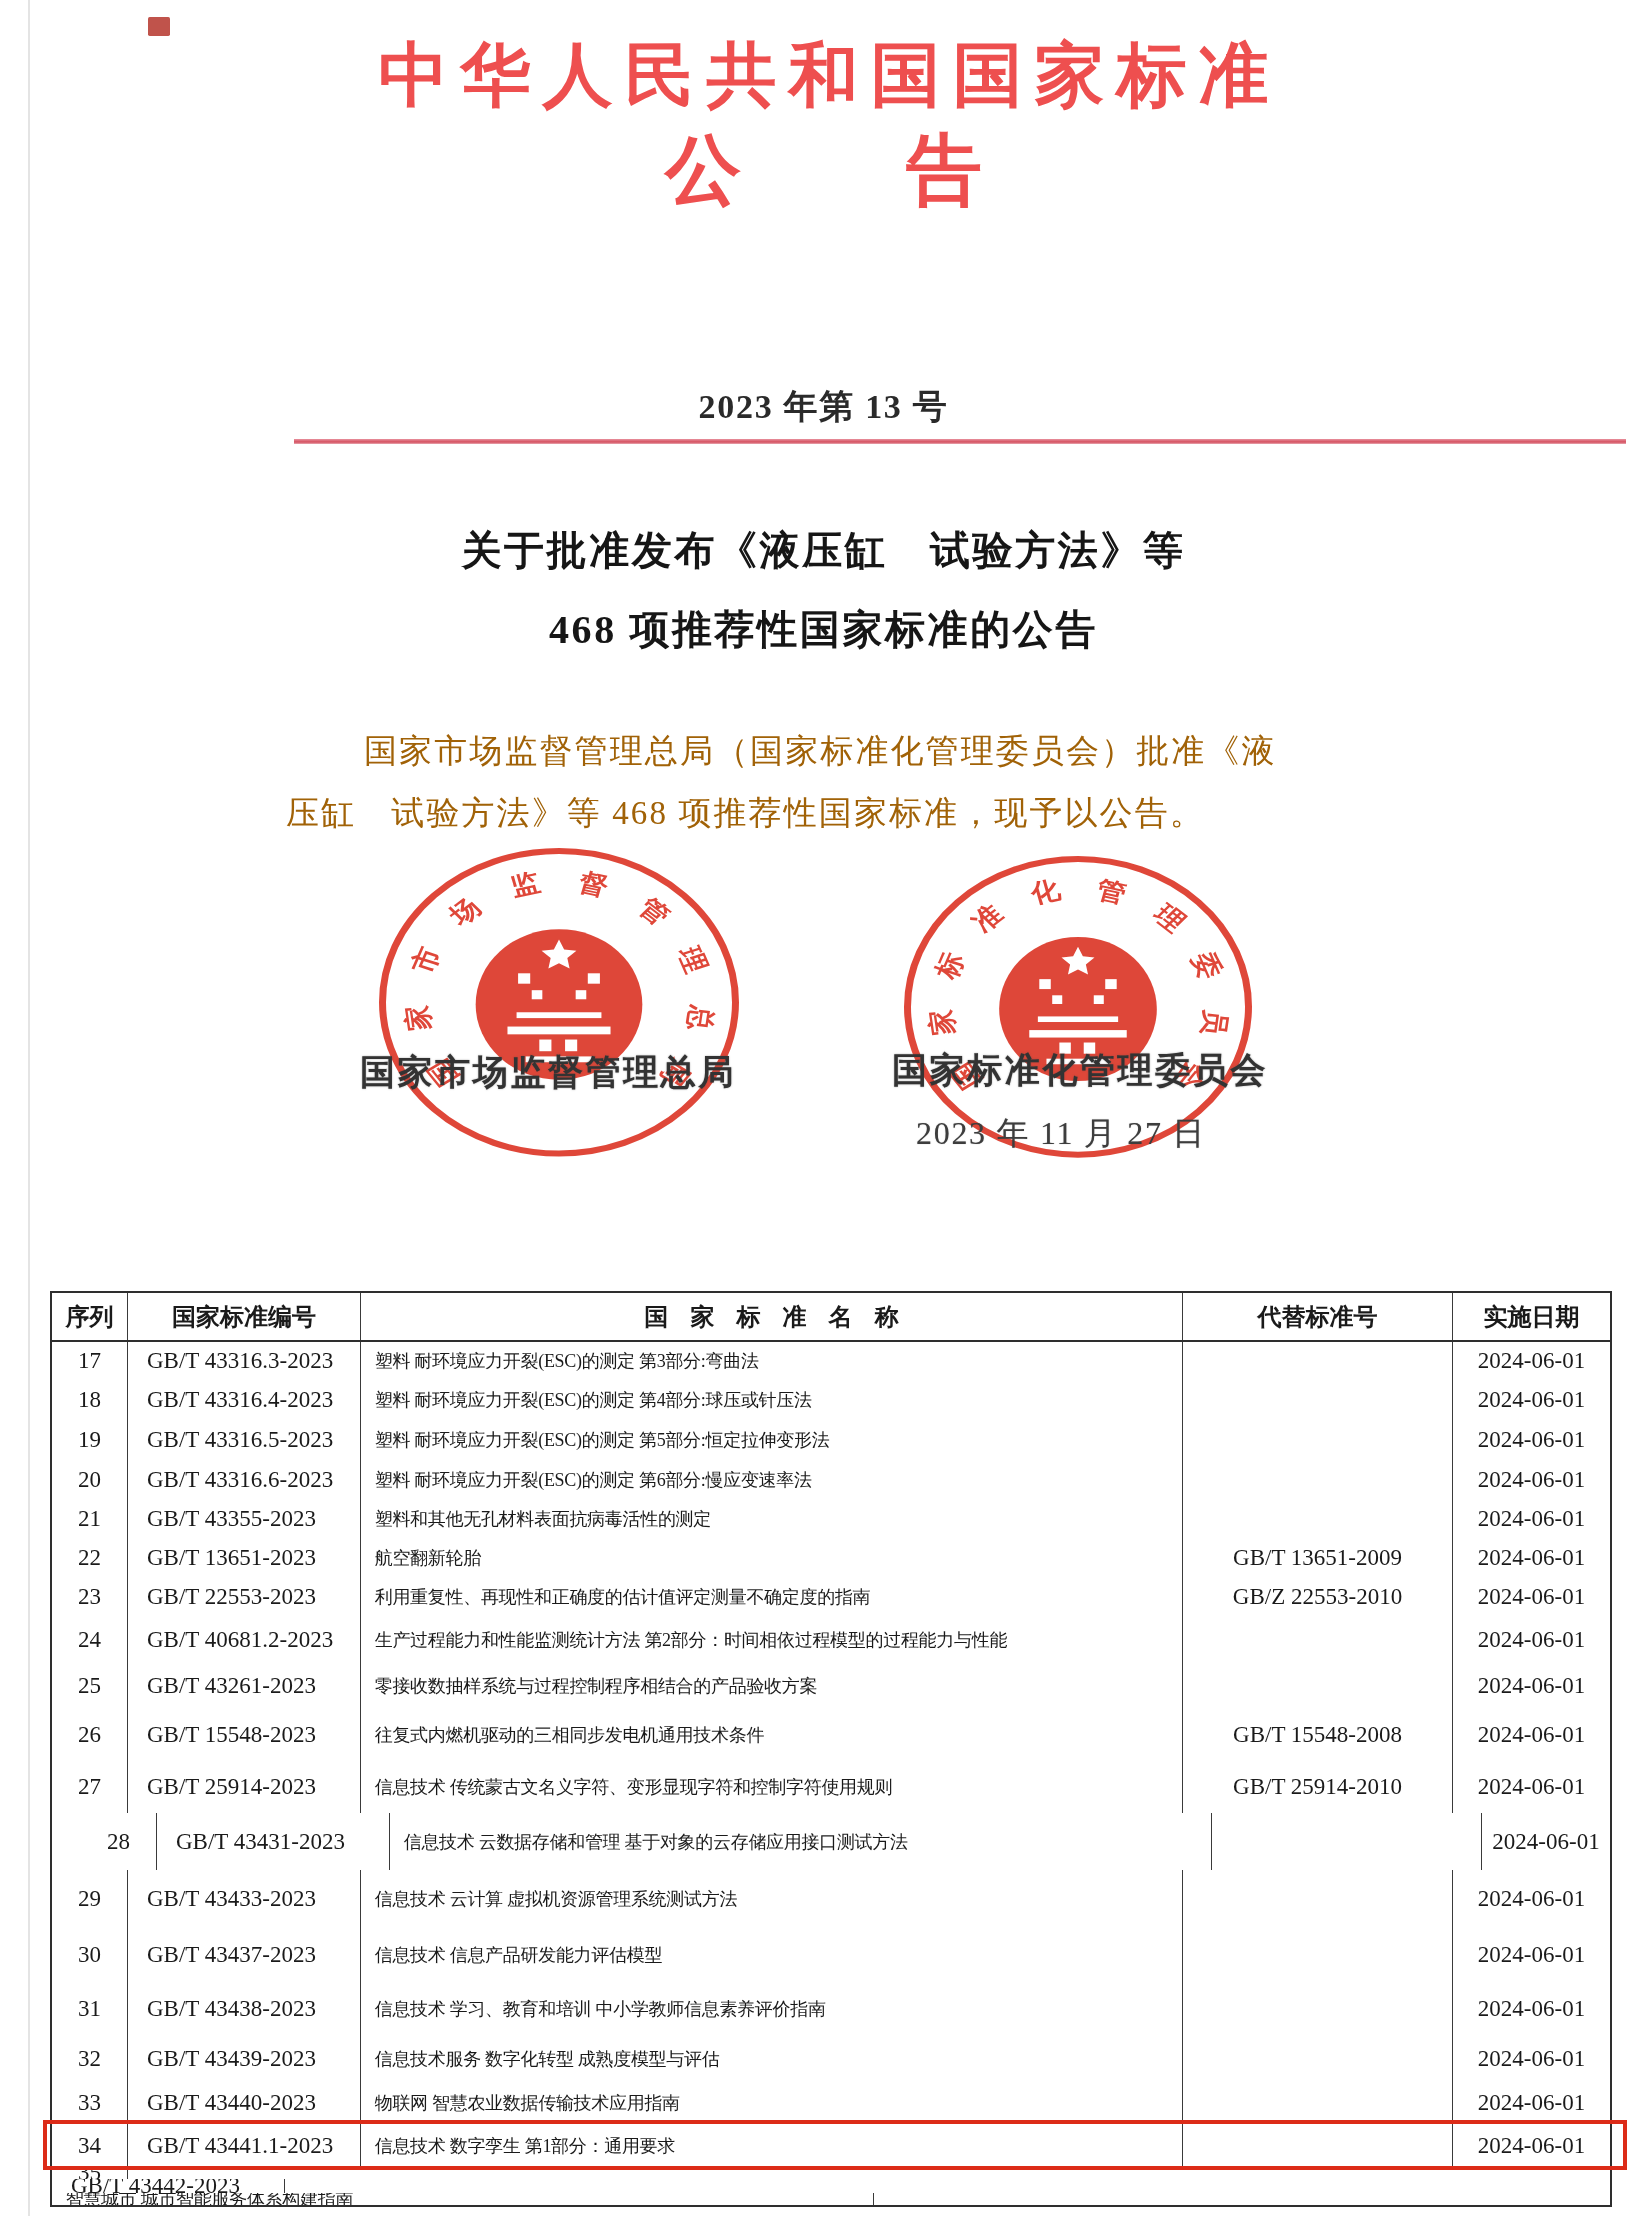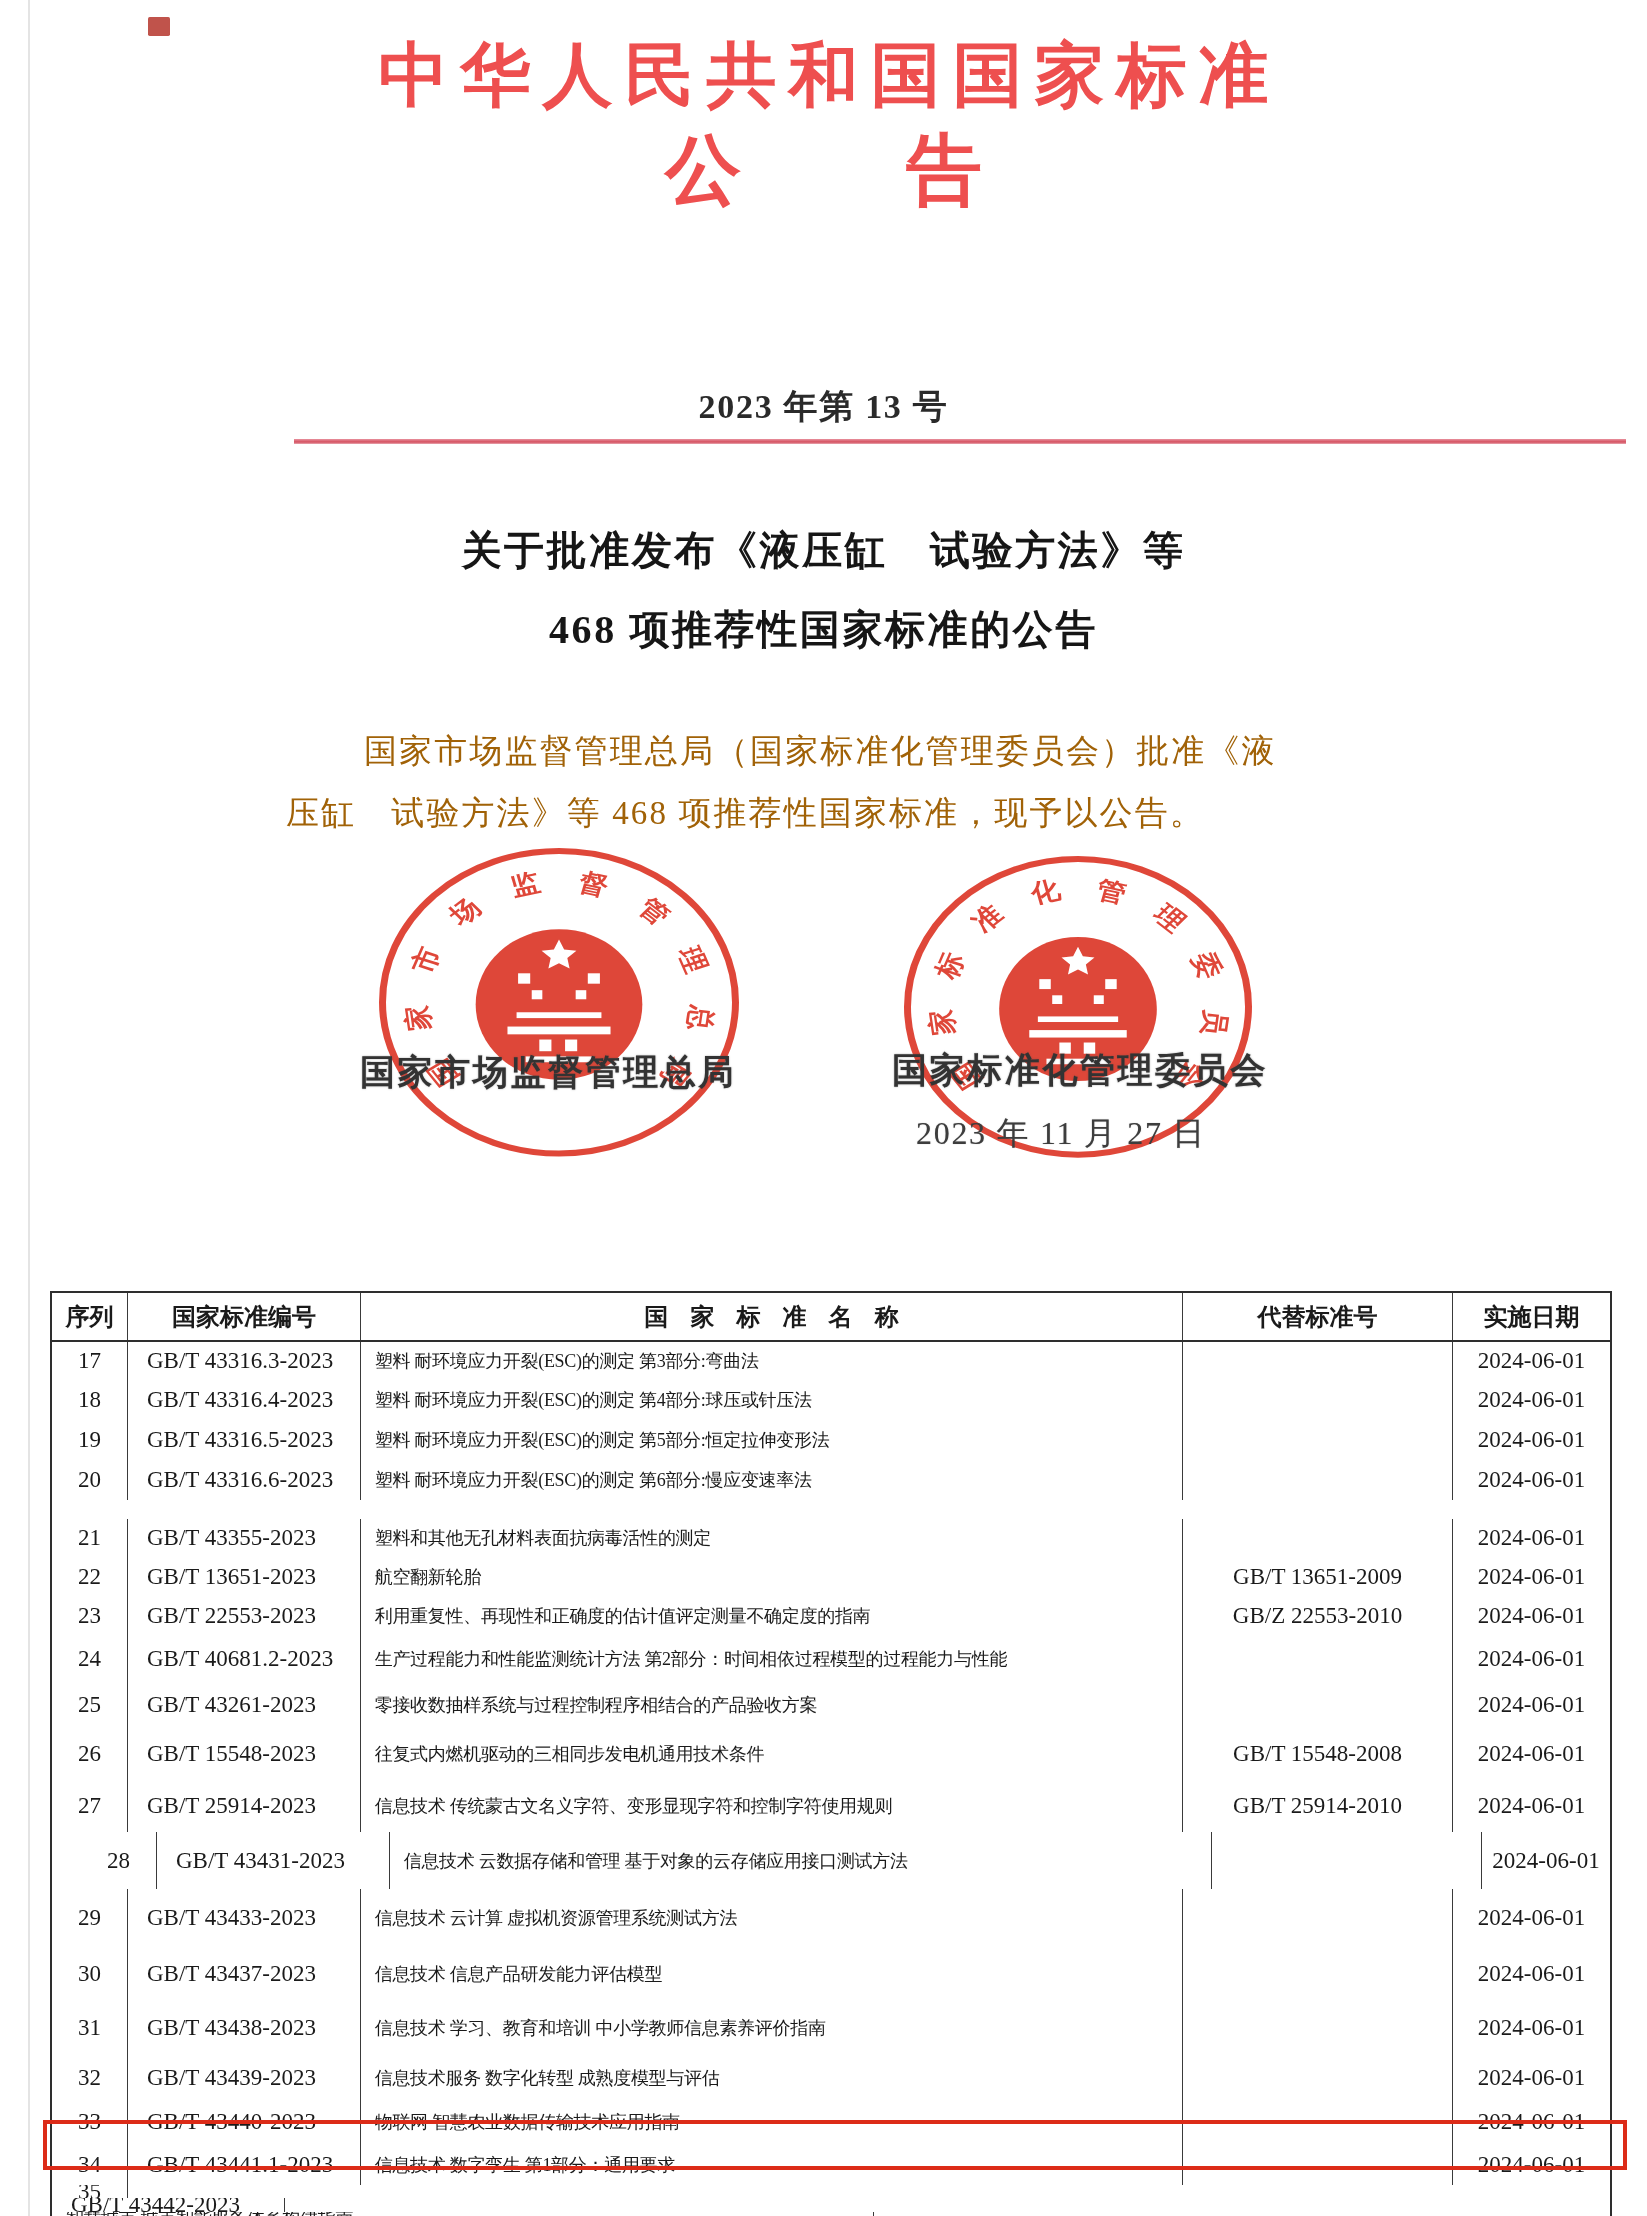--- a/index.html
+++ b/index.html
@@ -62,21 +62,21 @@
   .c3{width:822px;padding-left:13.7px;}
   .c4{width:270px;justify-content:center;}
   .c5{flex:1;justify-content:center;border-right:none;}
   .th.c2,.th.c3{justify-content:center;padding-left:0;}
   .th.c3{word-spacing:15.4px;}
   .td{white-space:nowrap;}
   .td.c3{font-size:18px;letter-spacing:-0.3px;}
   
   .tbody div.tr:nth-of-type(1){height:38px;}  .tbody div.tr:nth-of-type(2){height:39px;}
   .tbody div.tr:nth-of-type(3){height:41px;}  .tbody div.tr:nth-of-type(4){height:40px;}
-  .tbody div.tr:nth-of-type(5){height:38px;margin-top:19px;}  .tbody div.tr:nth-of-type(6){height:39px;}
+  .tbody div.tr:nth-of-type(5){height:38px;}  .tbody div.tr:nth-of-type(6){height:39px;}
   .tbody div.tr:nth-of-type(7){height:40px;}  .tbody div.tr:nth-of-type(8){height:45px;}
   .tbody div.tr:nth-of-type(9){height:48px;}  .tbody div.tr:nth-of-type(10){height:50px;}
   .tbody div.tr:nth-of-type(11){height:53px;} .tbody div.tr:nth-of-type(12){height:57px;padding-left:29px;}
   .tbody div.tr:nth-of-type(13){height:57px;} .tbody div.tr:nth-of-type(14){height:55px;}
   .tbody div.tr:nth-of-type(15){height:54px;} .tbody div.tr:nth-of-type(16){height:45px;}
   .tbody div.tr:nth-of-type(17){height:44px;} .tbody div.tr:nth-of-type(18){height:41px;}
   .tbody div.tr:nth-of-type(19){height:39px;flex-direction:column;}
   .highlight-box{position:absolute;left:43px;top:2120px;width:1584px;height:50px;
     border:4.3px solid #dc2b18;box-sizing:border-box;z-index:8;}
 </style>

